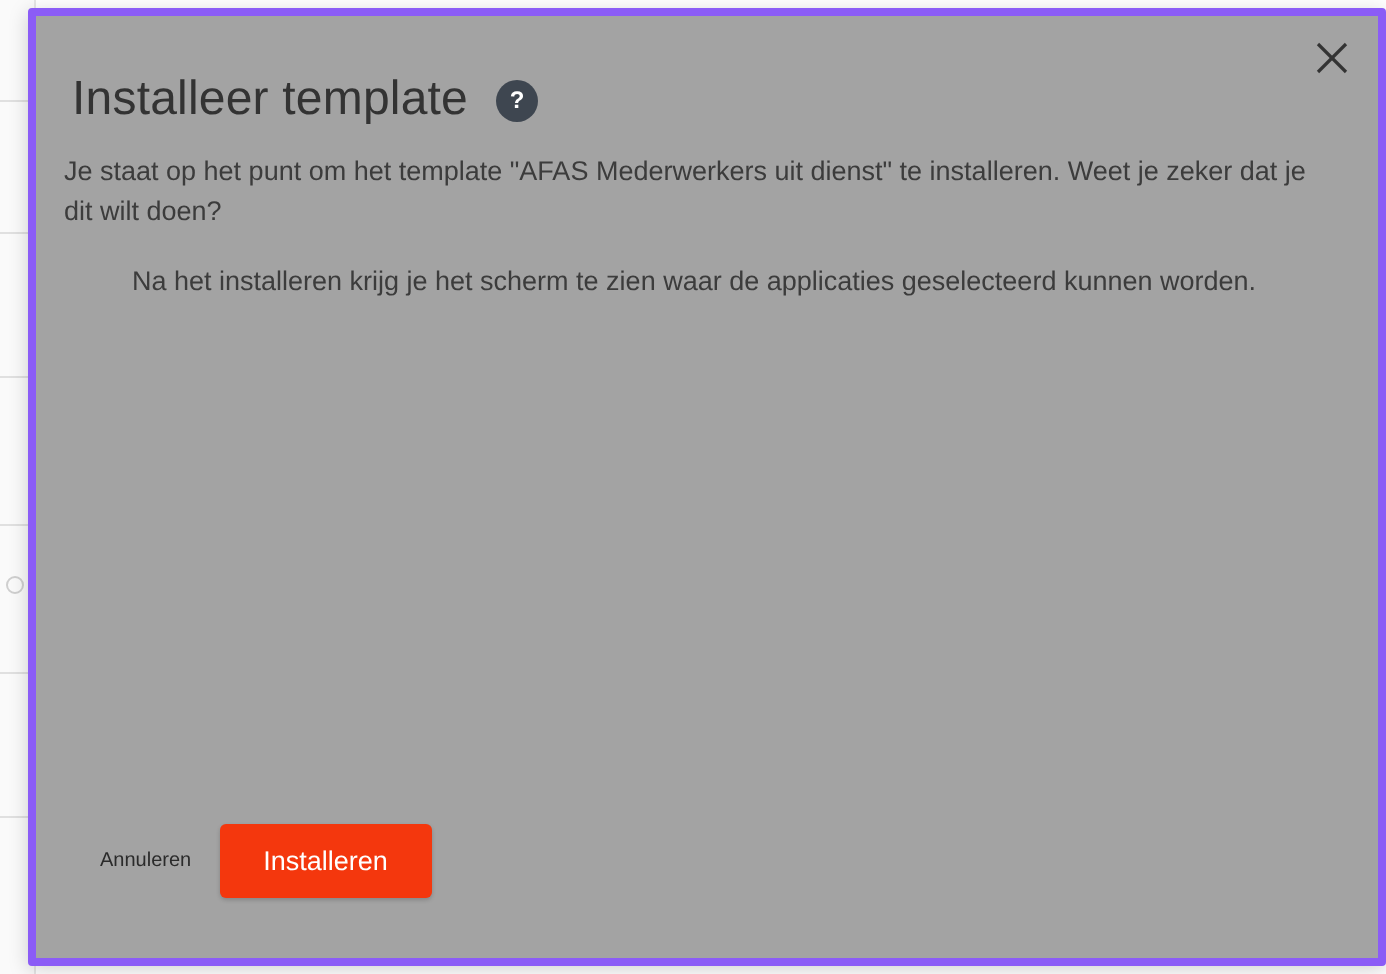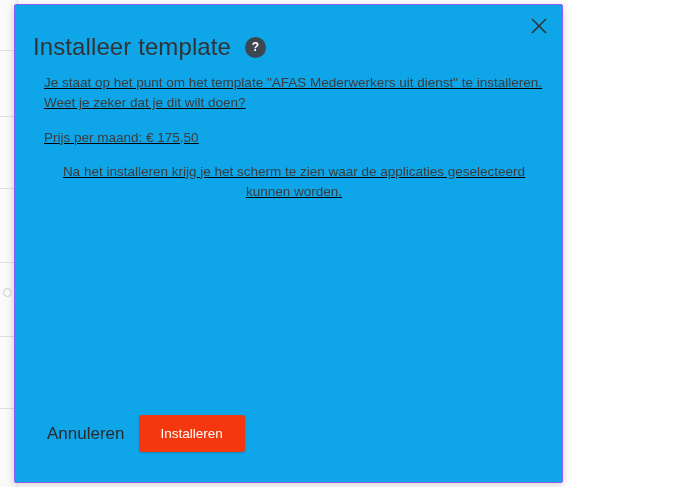--- a/index.html
+++ b/index.html
@@ -48,24 +48,24 @@
     border: 1px solid #cfcfcf;
     border-radius: 50%;
     box-sizing: border-box;
   }
 
   
   .modal {
     position: absolute;
     left: 14px;
     top: 4px;
-    width: 549px;
+    width: 679px;
     height: 479px;
-    background: #0ea5e9;
-    border: 1px solid #8b5cf6;
+    background: #a3a3a3;
+    border: 4px solid #8b5cf6;
     border-radius: 2px;
     box-shadow: 0 2px 10px rgba(0,0,0,0.18);
     box-sizing: border-box;
   }
 
   .close-button {
     position: absolute;
     right: 8px;
     top: 6px;
     width: 30px;
@@ -104,43 +104,42 @@
     font-weight: bold;
     display: flex;
     align-items: center;
     justify-content: center;
     cursor: pointer;
     line-height: 1;
   }
 
   .modal-body {
     position: absolute;
-    left: 29px;
+    left: 14px;
     top: 68px;
     right: 18px;
-    text-decoration: underline;
   }
   .body-text {
     font-size: 13.5px;
     color: #3c3c3c;
     line-height: 1.5;
     margin: 0 0 14px 0;
     max-width: 630px;
   }
   .body-text:last-child { margin-bottom: 0; text-align: center; }
 
   .modal-footer {
     position: absolute;
     left: 18px;
     bottom: 30px;
     display: flex;
     align-items: center;
   }
   .cancel-link {
-    font-size: 17px;
+    font-size: 10px;
     color: #2b2b2b;
     padding: 8px 14px;
     cursor: pointer;
     background: transparent;
     border: none;
     font-family: "Liberation Sans", sans-serif;
   }
   .install-button {
     background: #f4370d;
     color: #ffffff;
@@ -176,21 +175,20 @@
     </svg>
   </button>
 
   <div class="modal-title-row">
     <div class="modal-title">Installeer template</div>
     <div class="help-icon">?</div>
   </div>
 
   <div class="modal-body">
     <p class="body-text">Je staat op het punt om het template "AFAS Mederwerkers uit dienst" te installeren. Weet je zeker dat je dit wilt doen?</p>
-    <p class="body-text">Prijs per maand: € 175,50</p>
     <p class="body-text">Na het installeren krijg je het scherm te zien waar de applicaties geselecteerd kunnen worden.</p>
   </div>
 
   <div class="modal-footer">
     <button class="cancel-link">Annuleren</button>
     <button class="install-button">Installeren</button>
   </div>
 
 </div>
 

